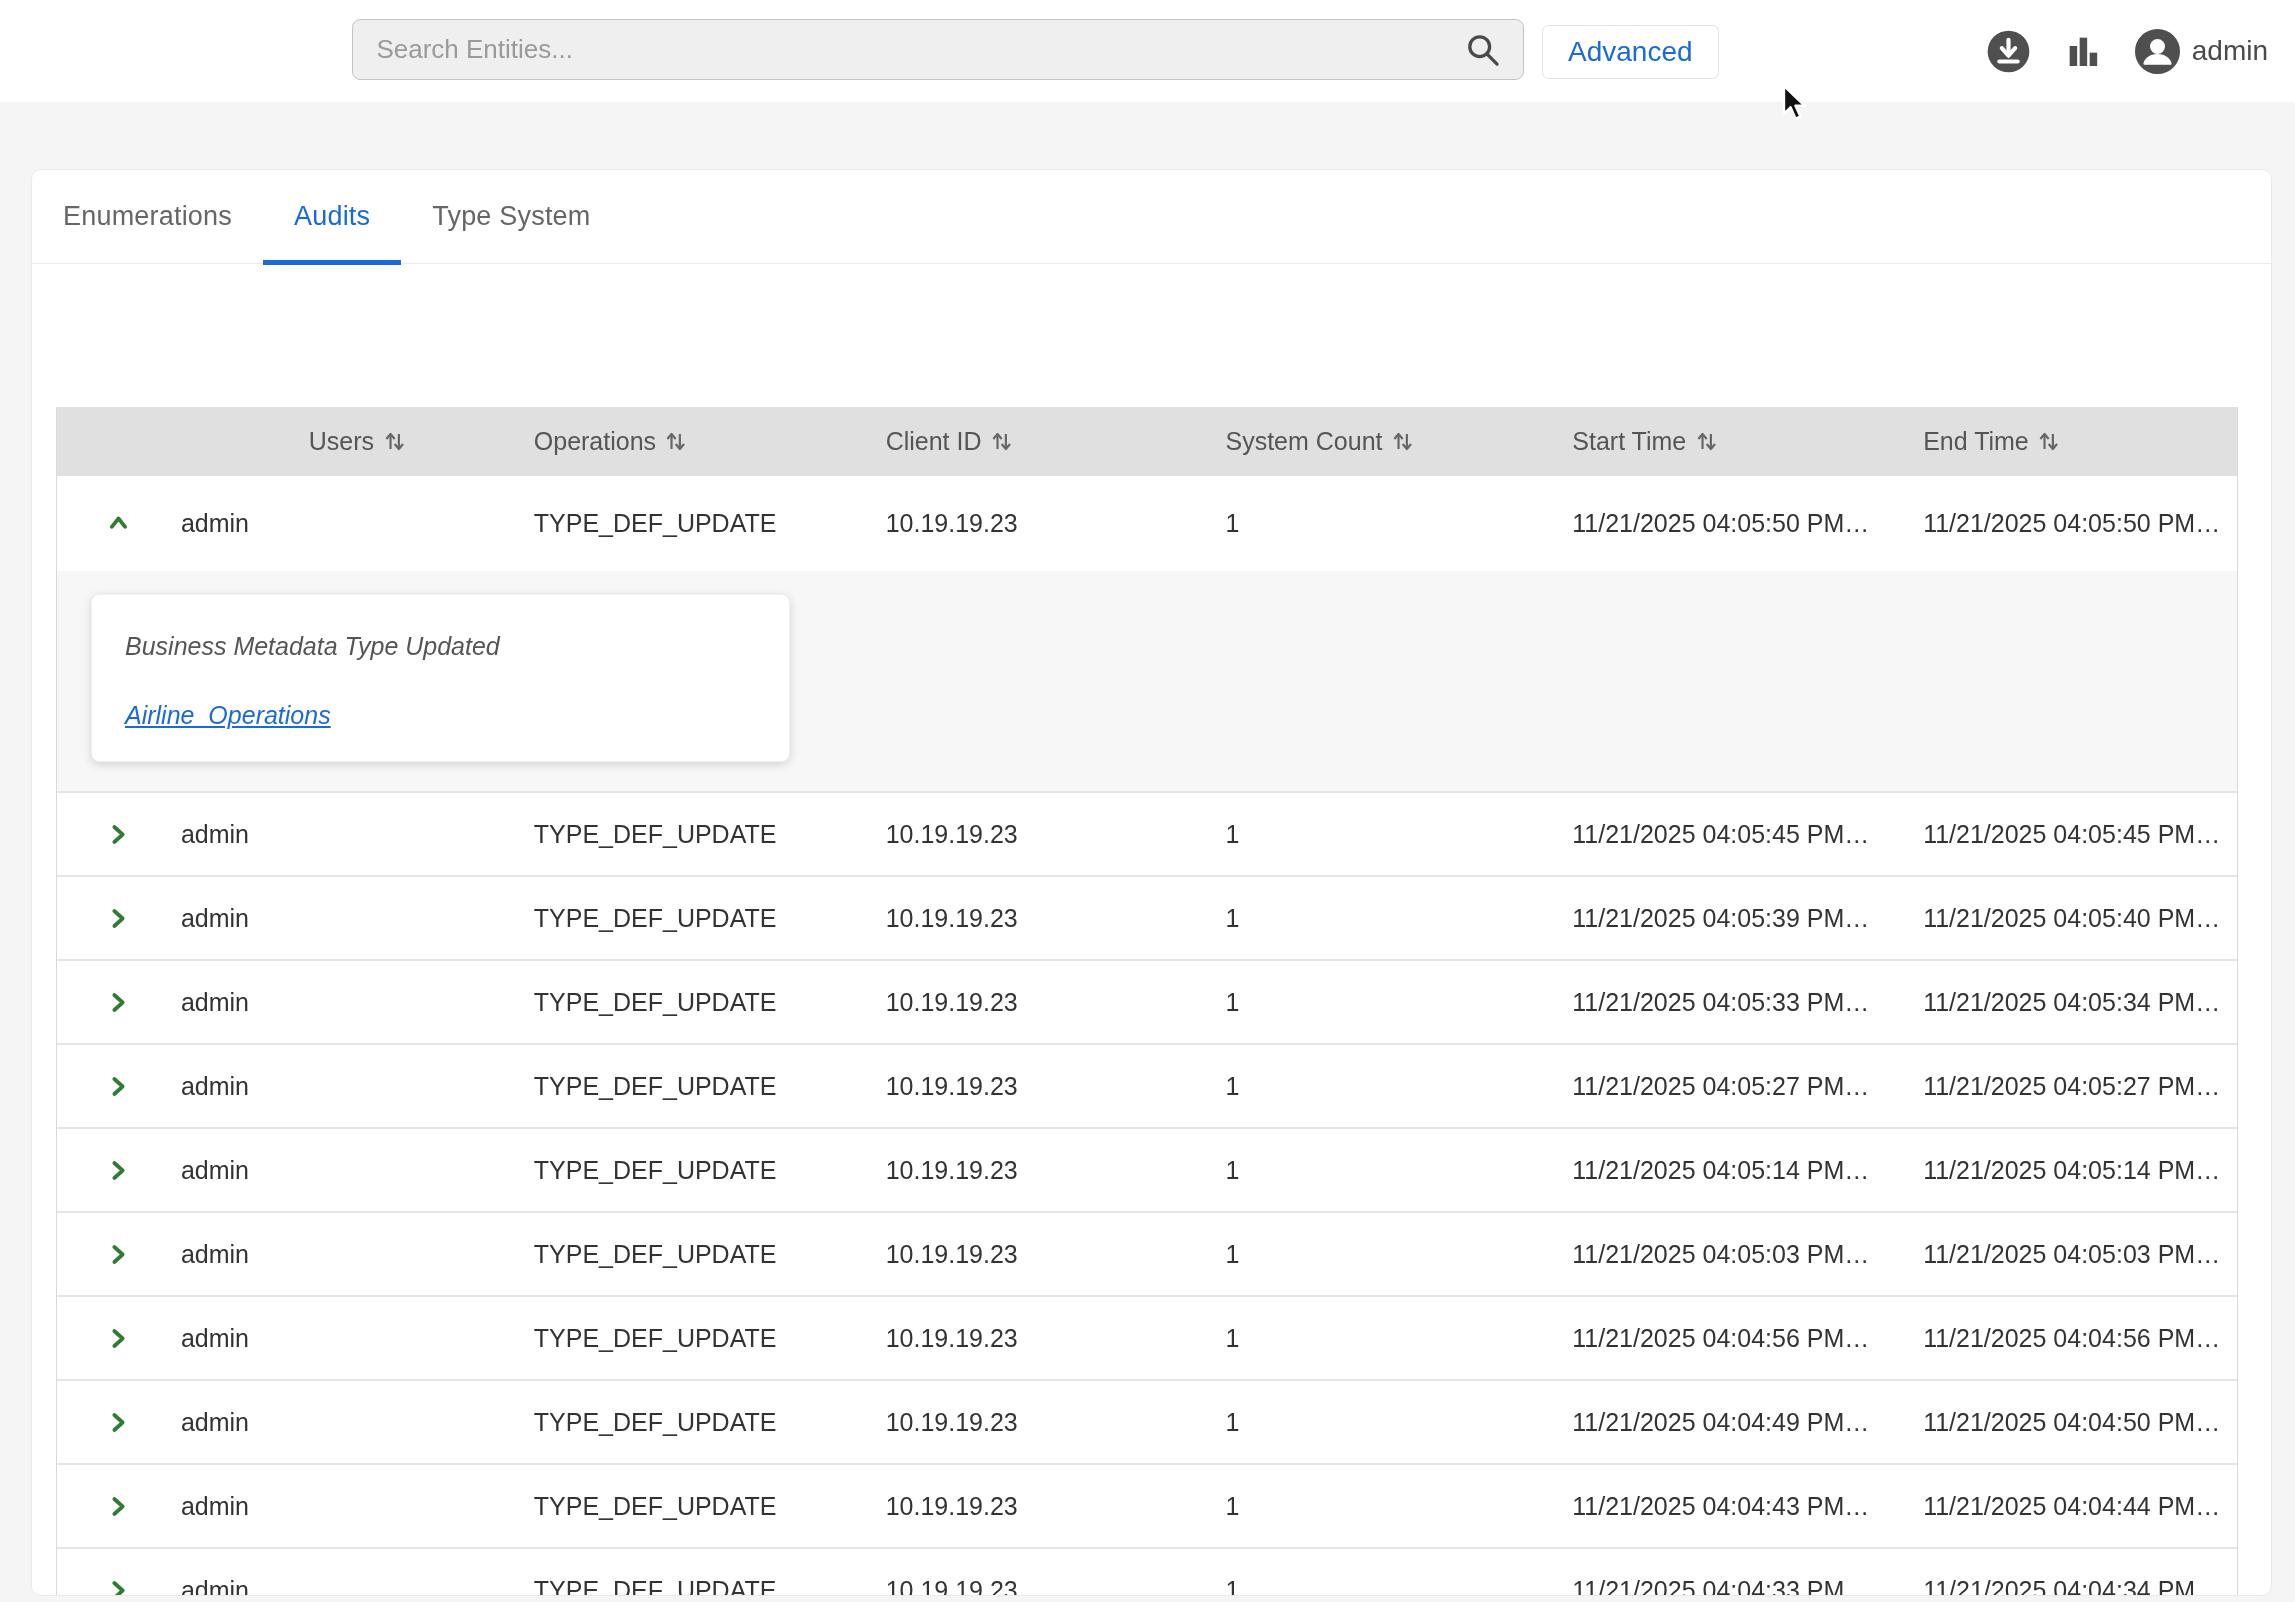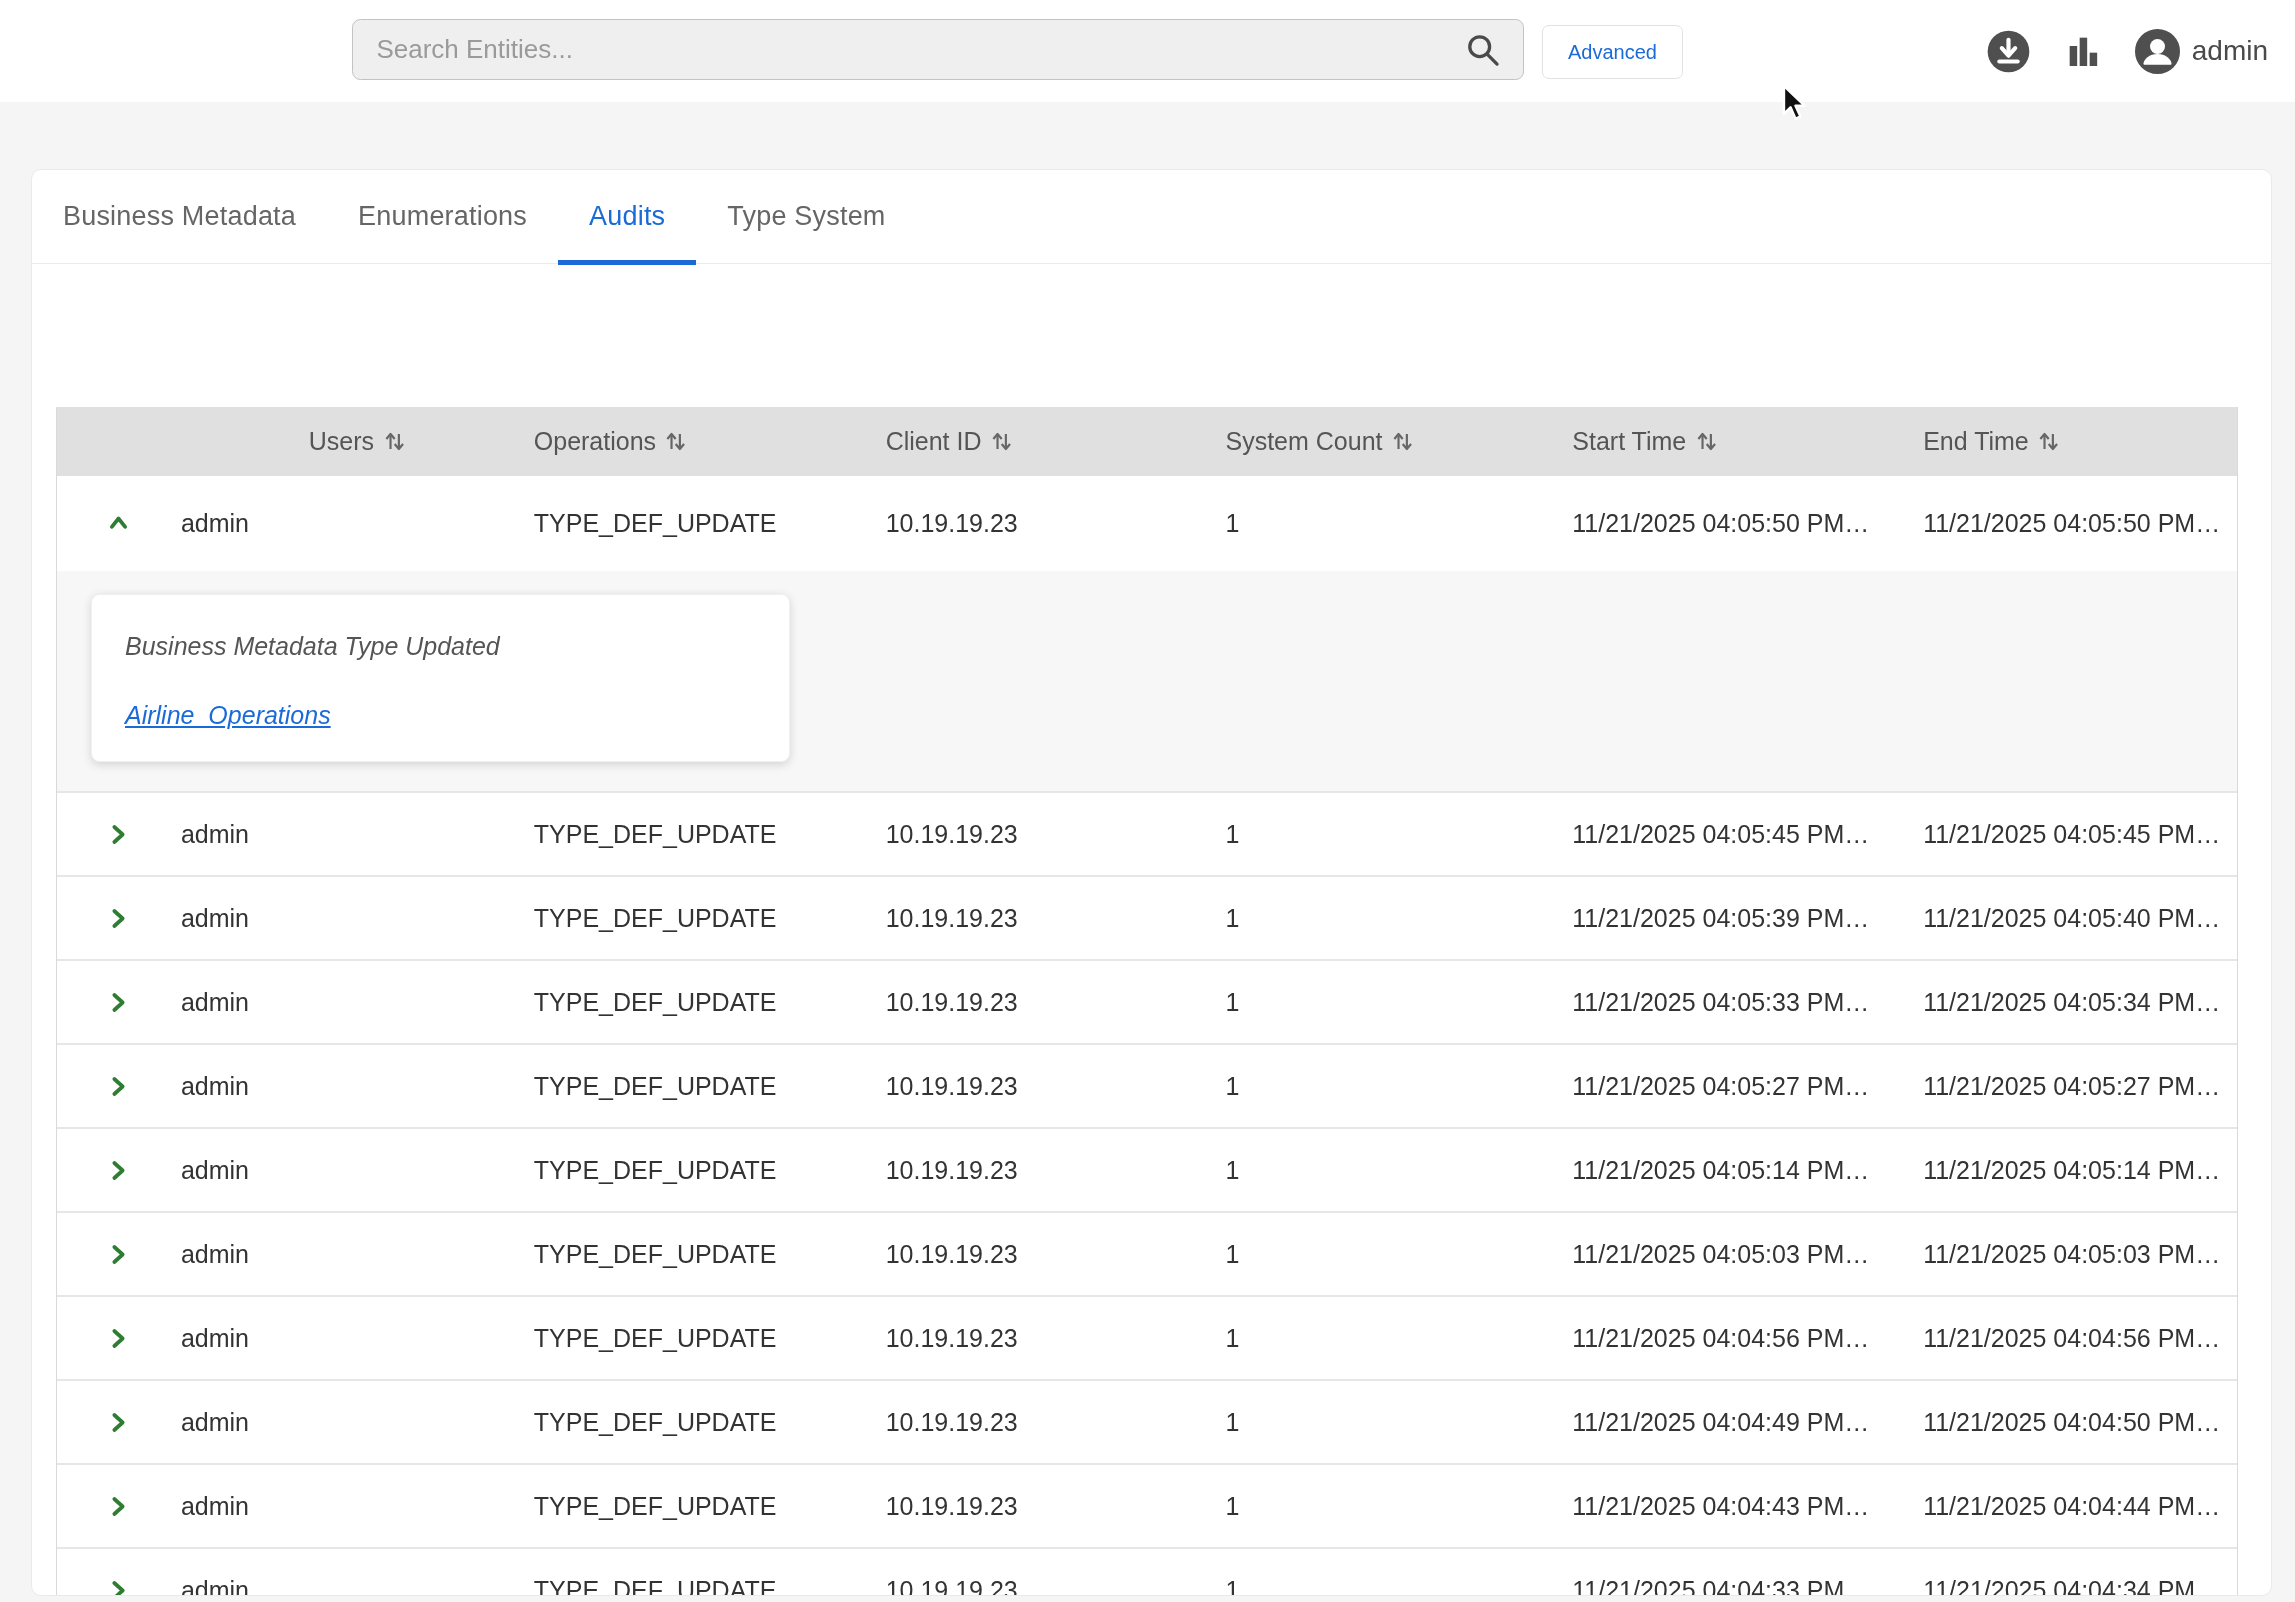--- a/index.html
+++ b/index.html
@@ -17,21 +17,21 @@
   .search-input {
     width:100%; height:100%; background:#efefef; border:1.7px solid #c3c3c3;
     border-radius:8.4px; padding:0 75px 0 23.4px; font-size:26px; color:#333;
     font-family:"Liberation Sans",sans-serif; outline:none;
   }
   .search-input::placeholder { color:#9a9a9a; }
   .search-icon { position:absolute; right:22px; top:11.7px; width:38px; height:38px; cursor:pointer; }
   .advanced-btn {
     position:absolute; left:1542px; top:25px; height:54px; padding:0 25px;
     background:#fff; border:1.7px solid #e2e2e2; border-radius:6.7px;
-    font-size:20px; color:var(--primary); font-family:"Liberation Sans",sans-serif;
+    font-size:28px; color:var(--primary); font-family:"Liberation Sans",sans-serif;
     font-weight:500; cursor:pointer;
   }
   .topbar-icons { position:absolute; right:27px; top:0; height:102px; display:flex; align-items:center; gap:32px; }
   .icon-btn { border:none; background:none; cursor:pointer; display:flex; align-items:center; gap:11.7px; padding:0; }
   .username { font-size:28px; color:#4a4a4a; }
 
   
   .cursor { position:absolute; left:1779px; top:84px; z-index:50; pointer-events:none; }
 
   
@@ -132,21 +132,20 @@
   </div>
 </div>
 
 <svg class="cursor" width="33" height="40" viewBox="0 0 40 48">
   <path d="M6 2 L6 36 L14 28 L20 42 L26 39 L20 26 L31 26 Z" fill="#111" stroke="#fff" stroke-width="3" stroke-linejoin="round"></path>
 </svg>
 
 <div class="card">
 
   <div class="tabs" id="tabs">
-      <div class="tab">Business Metadata</div>
       <div class="tab">Enumerations</div>
       <div class="tab active">Audits</div>
       <div class="tab">Type System</div>
     </div>
 
 
   <div class="table">
     <div class="thead" id="thead">
         <div class="cell expander" style="width: 124px;"></div>
         <div class="th" style="width: 353px; justify-content: center;">

